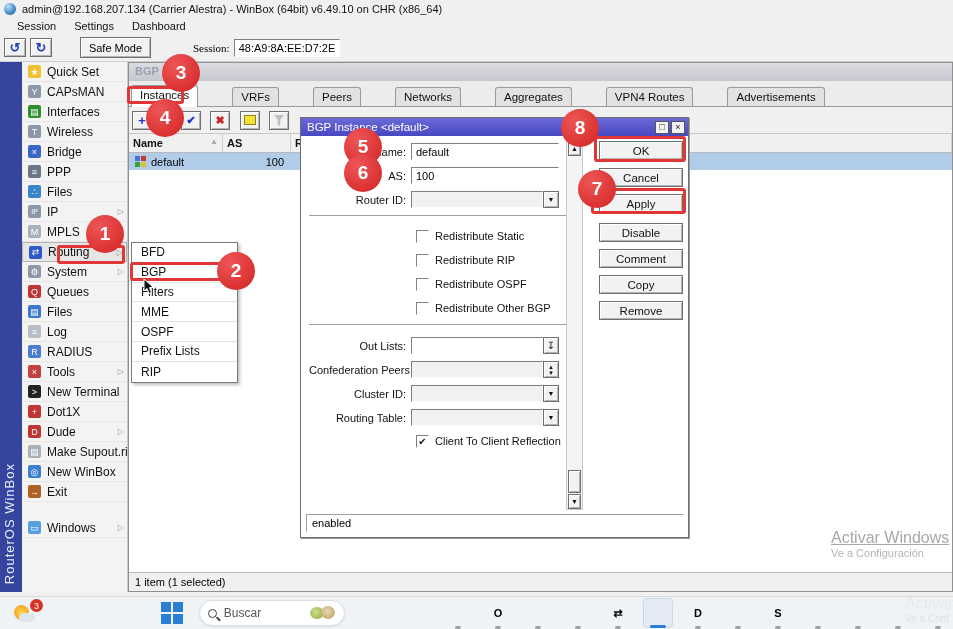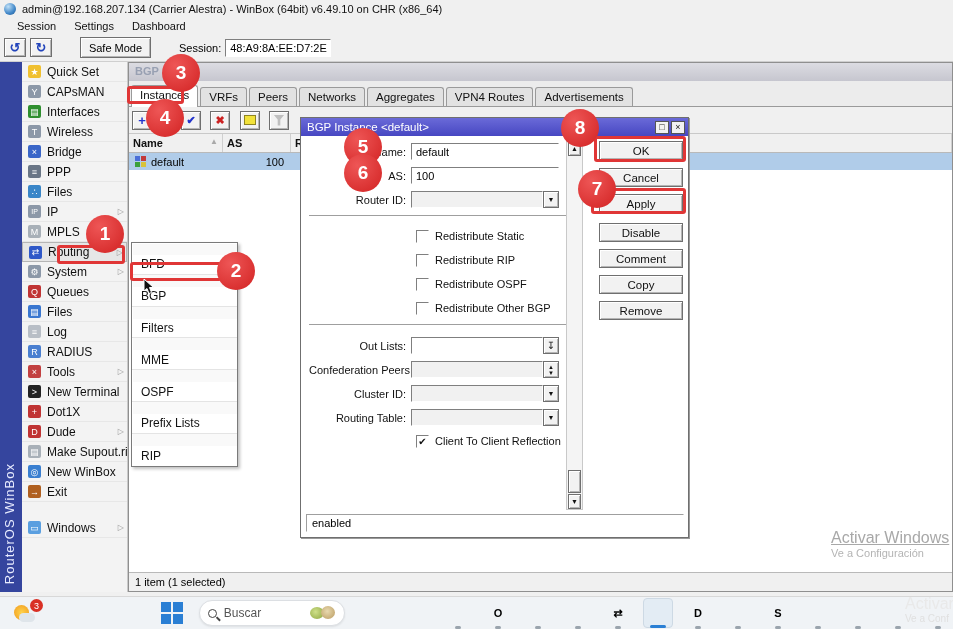--- a/index.html
+++ b/index.html
@@ -11,38 +11,38 @@
 
   
   #titlebar { position:absolute; left:0; top:0; width:953px; height:17px; background:#f0f0f0; display:flex; align-items:center; padding-left:4px; }
   #app-icon { width:12px; height:12px; border-radius:50%; background:radial-gradient(circle at 35% 30%, #bfe0f7, #3f86c8 60%, #26568c); margin-right:6px; }
   #titlebar .t { font-size:11px; color:#111; }
   #menubar { position:absolute; left:8px; top:17px; width:953px; height:17px; background:#f0f0f0; display:flex; align-items:center; }
   #menubar .m { padding:0 9px; color:#111; }
   #apptoolbar { position:absolute; left:0; top:34px; width:953px; height:28px; background:#f0f0f0; border-bottom:1px solid #cfcfcf; display:flex; align-items:center; }
   .undo-redo { width:22px; height:19px; margin-left:4px; color:#2244bb; font-size:13px; font-weight:bold; }
   #safe-mode { width:71px; height:21px; margin-left:28px; font-size:11px; }
-  #session-label { margin-left:28px; }
+  #session-label { margin-left:42px;font-family:Liberation Serif, serif; }
   #session-field { margin-left:4px; width:106px; height:18px; display:flex; align-items:center; padding-left:4px; }
 
   
   #brand-strip { position:absolute; left:0; top:62px; width:22px; height:530px; background:#35459e; }
   #brand-strip span { position:absolute; bottom:8px; left:2px; writing-mode:vertical-rl; transform:rotate(180deg); color:#e8ecff; font-size:13px; letter-spacing:1px; }
   #sidebar { position:absolute; left:22px; top:62px; width:106px; height:530px; background:#f3f3f3; border-right:1px solid #c9c9c9; }
   .side-item { height:20px; display:flex; align-items:center; padding:0 3px 0 6px; border-bottom:1px solid #e7e7e7; background:#f3f3f3; position:relative; }
   .side-item.open { background:#e6e6e6; border:1px solid #b5b5b5; }
   .side-icon { width:13px; height:13px; border-radius:2px; margin-right:6px; display:flex; align-items:center; justify-content:center; font-size:9px; color:#fff; flex:0 0 13px; }
   .side-label { color:#111; font-size:12px; white-space:nowrap; }
   .side-arrow { margin-left:auto; color:#9a9a9a; font-size:8px; }
   #windows-item { position:absolute; left:0; top:456px; width:105px; }
 
   
   #bgpwin { position:absolute; left:128px; top:62px; width:825px; height:530px; background:#fff; border:1px solid #8f8f8f; }
   #bgp-title { height:18px; background:linear-gradient(#dcdce2,#c6c6cf); color:#98a0b2; font-weight:bold; padding:2px 6px; }
-  #bgp-tabs { height:26px; background:#ececec; border-bottom:1px solid #9a9a9a; display:flex; align-items:flex-end; padding-left:2px; }
+  #bgp-tabs { height:26px; background:#ececec; border-bottom:1px solid #9a9a9a; display:flex; align-items:flex-end; padding-left:2px;gap:32px; }
   .tab { height:19px; padding:3px 8px 0 8px; margin-right:2px; background:#e2e2e2; border:1px solid #9a9a9a; border-bottom:none; border-radius:3px 3px 0 0; color:#111; font-size:11.5px; }
   .tab.sel { background:#fff; height:22px; position:relative; top:1px; }
   #bgp-toolbar { height:27px; background:#f0f0f0; border-bottom:1px solid #c9c9c9; display:flex; align-items:center; }
   .tool-btn { width:20px; height:19px; font-size:13px; font-weight:bold; }
   .g-add { color:#2233cc; } .g-en { color:#2233cc; font-size:11px; } .g-dis { color:#cc2222; font-size:11px; }
   .g-com { width:12px; height:10px; background:#f2e23a; border:1px solid #8f8422; }
   .g-fil { width:11px; height:11px; background:#bfbfbf; clip-path:polygon(0 0,100% 0,62% 45%,62% 100%,38% 100%,38% 45%); }
   #bgp-thead { height:19px; background:#f0f0f0; border-bottom:1px solid #b9b9b9; display:flex; }
   .th { border-right:1px solid #cfcfcf; padding:3px 4px; color:#111; display:flex;font-weight:bold; }
   .th-name { width:94px; } .th-as { width:68px; } .th-ro { flex:1; }
@@ -50,21 +50,21 @@
   #bgp-body { height:418px; background:#fff; position:relative; }
   .trow { height:17px; display:flex; align-items:center; }
   .trow.sel { background:#b0cce9; }
   .row-glyph { width:11px; height:11px; margin:0 5px 0 6px; display:grid; grid-template-columns:5px 5px; grid-template-rows:5px 5px; gap:1px; }
   .row-glyph i { display:block; } .rg1{background:#4a6fd8;} .rg2{background:#c23a3a;} .rg3{background:#3aa03a;} .rg4{background:#d8c23a;}
   .cell-name { width:72px; } .cell-as { width:68px; text-align:right; padding-right:7px; }
   #bgp-status { position:absolute; left:0; bottom:0; width:100%; height:19px; background:#f0f0f0; border-top:1px solid #b9b9b9; padding:3px 6px; }
 
   
   #ctxmenu { position:absolute; left:131px; top:242px; width:107px; background:#f9f9f9; border:1px solid #7a7a7a; box-shadow:inset 1px 1px 0 #fff, 2px 2px 3px rgba(0,0,0,.25); z-index:20; }
-  .ctx-item { height:19.8px; display:flex; align-items:center; padding-left:9px; border-bottom:1px solid #e4e4e4; color:#111; font-size:12px; background:#fff;margin-top:12px; }
+  .ctx-item { height:19.8px; display:flex; align-items:center; padding-left:9px; border-bottom:1px solid #e4e4e4; color:#111; font-size:12px; background:#fff; }
   .ctx-item:last-child { border-bottom:none; }
 
   
   #dialog { position:absolute; left:300px; top:117px; width:389px; height:421px; background:#fff; border:1px solid #6f6f6f; box-shadow:inset 1px 1px 0 #fff, 1px 1px 0 #9a9a9a; z-index:30; }
   #dlg-title { height:18px; background:linear-gradient(#6a6ad8,#4747c2); color:#fff; display:flex; align-items:center; padding:0 3px 0 6px; font-size:11.5px; }
   .dlg-winbtn { width:14px; height:13px; background:#f2f2f2; border:1px solid #555; margin-left:2px; display:flex; align-items:center; justify-content:center; font-size:9px; color:#222; }
   #dlg-form { position:absolute; left:8px; top:25px; width:258px; }
   .frow { height:17px; margin-bottom:7px; display:flex; align-items:center; }
   .flabel { width:102px; text-align:right; padding-right:5px; color:#111; white-space:nowrap; }
   .fctrl { width:148px; height:17px; display:flex; }

